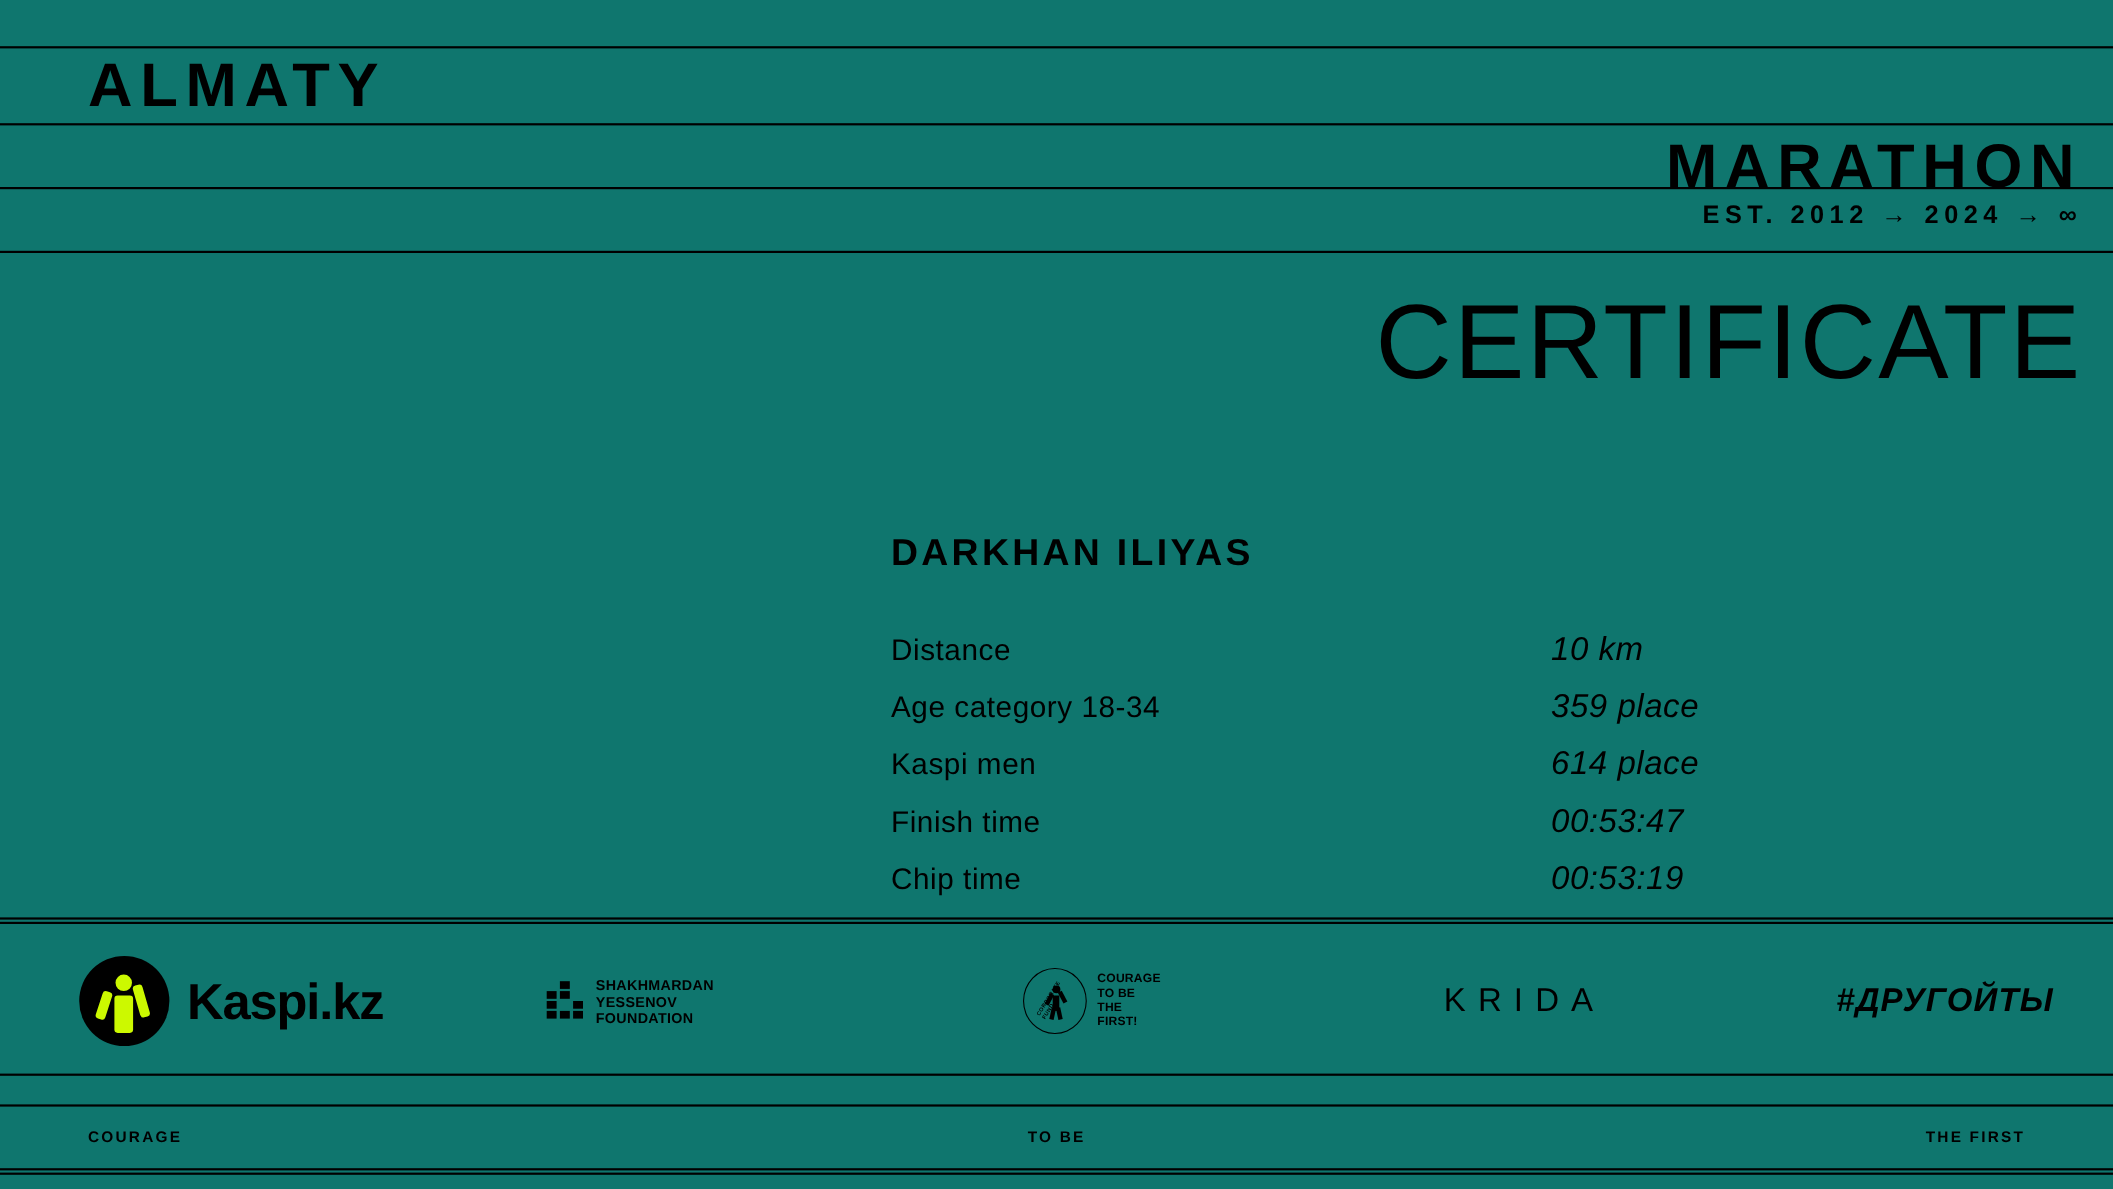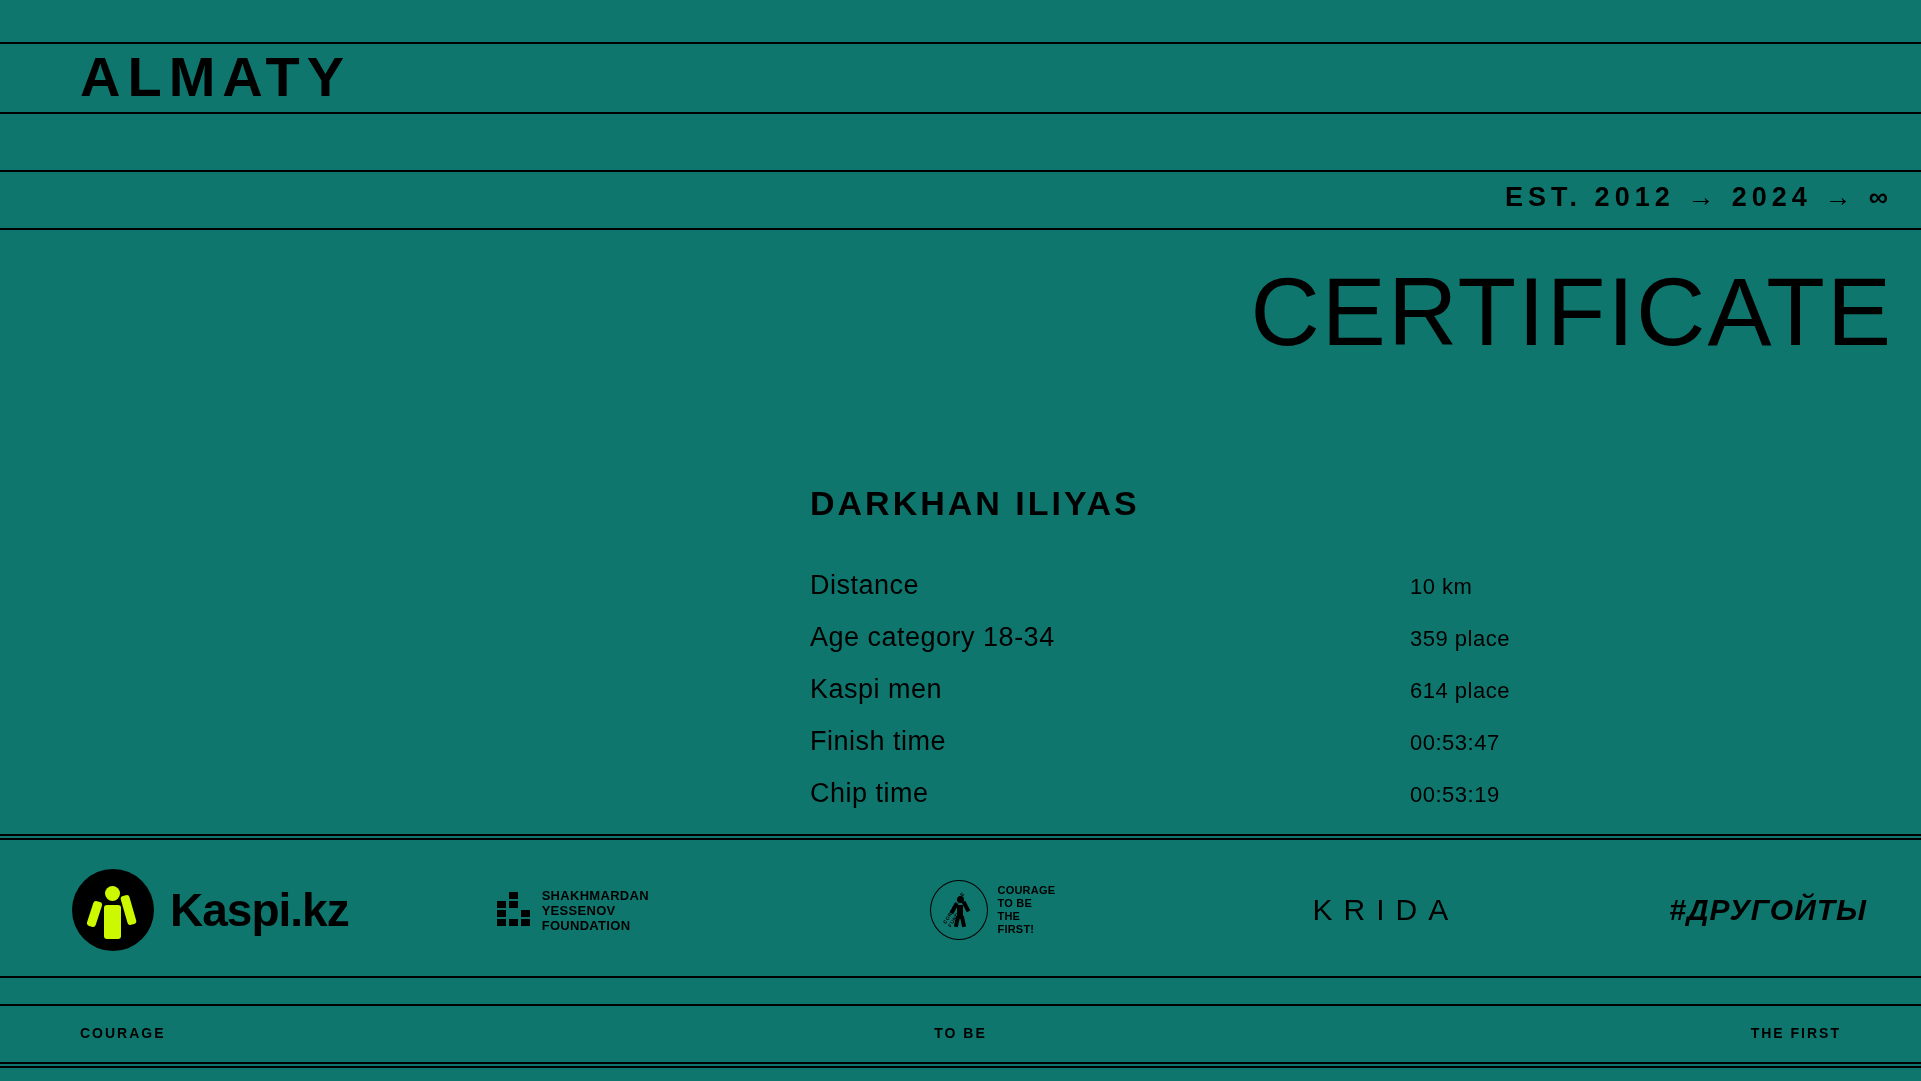--- a/index.html
+++ b/index.html
@@ -52,21 +52,21 @@
     font-weight: 700;
     letter-spacing: 7px;
     line-height: 62px;
     text-align: right;
     color: #000;
   }
   .est {
     position: absolute;
     top: 182px;
     right: 28px;
-    font-size: 27px;
+    font-size: 23px;
     font-weight: 700;
     letter-spacing: 5px;
     text-align: right;
   }
 
   
   .title {
     position: absolute;
     top: 300px;
     right: 28px;
@@ -101,24 +101,25 @@
     height: 52px;
     gap: 30px;
   }
   .res-label {
     width: 570px;
     font-size: 27px;
     font-weight: 400;
     letter-spacing: 0.5px;
   }
   .res-value {
-    font-size: 22px;
+    font-size: 30px;
     font-weight: 400;
     letter-spacing: 0.5px;
     padding-top: 4px;
+    font-style: italic;
   }
 
   
   .band-line {
     position: absolute;
     left: 0;
     width: 1921px;
     height: 2px;
     background: #000;
   }
@@ -318,20 +319,21 @@
 <body>
 
 <div class="cert">
 
   <div class="rule r1"></div>
   <div class="rule r2"></div>
   <div class="rule r3"></div>
   <div class="rule r4"></div>
 
   <div class="almaty">ALMATY</div>
+  <div class="marathon">MARATHON</div>
   <div class="est">EST. 2012 → 2024 → ∞</div>
 
   <div class="title">CERTIFICATE</div>
 
   <div class="participant">DARKHAN ILIYAS</div>
 
   <div class="results">
     <div class="res-row">
       <div class="res-label">Distance</div>
       <div class="res-value">10 km</div>

